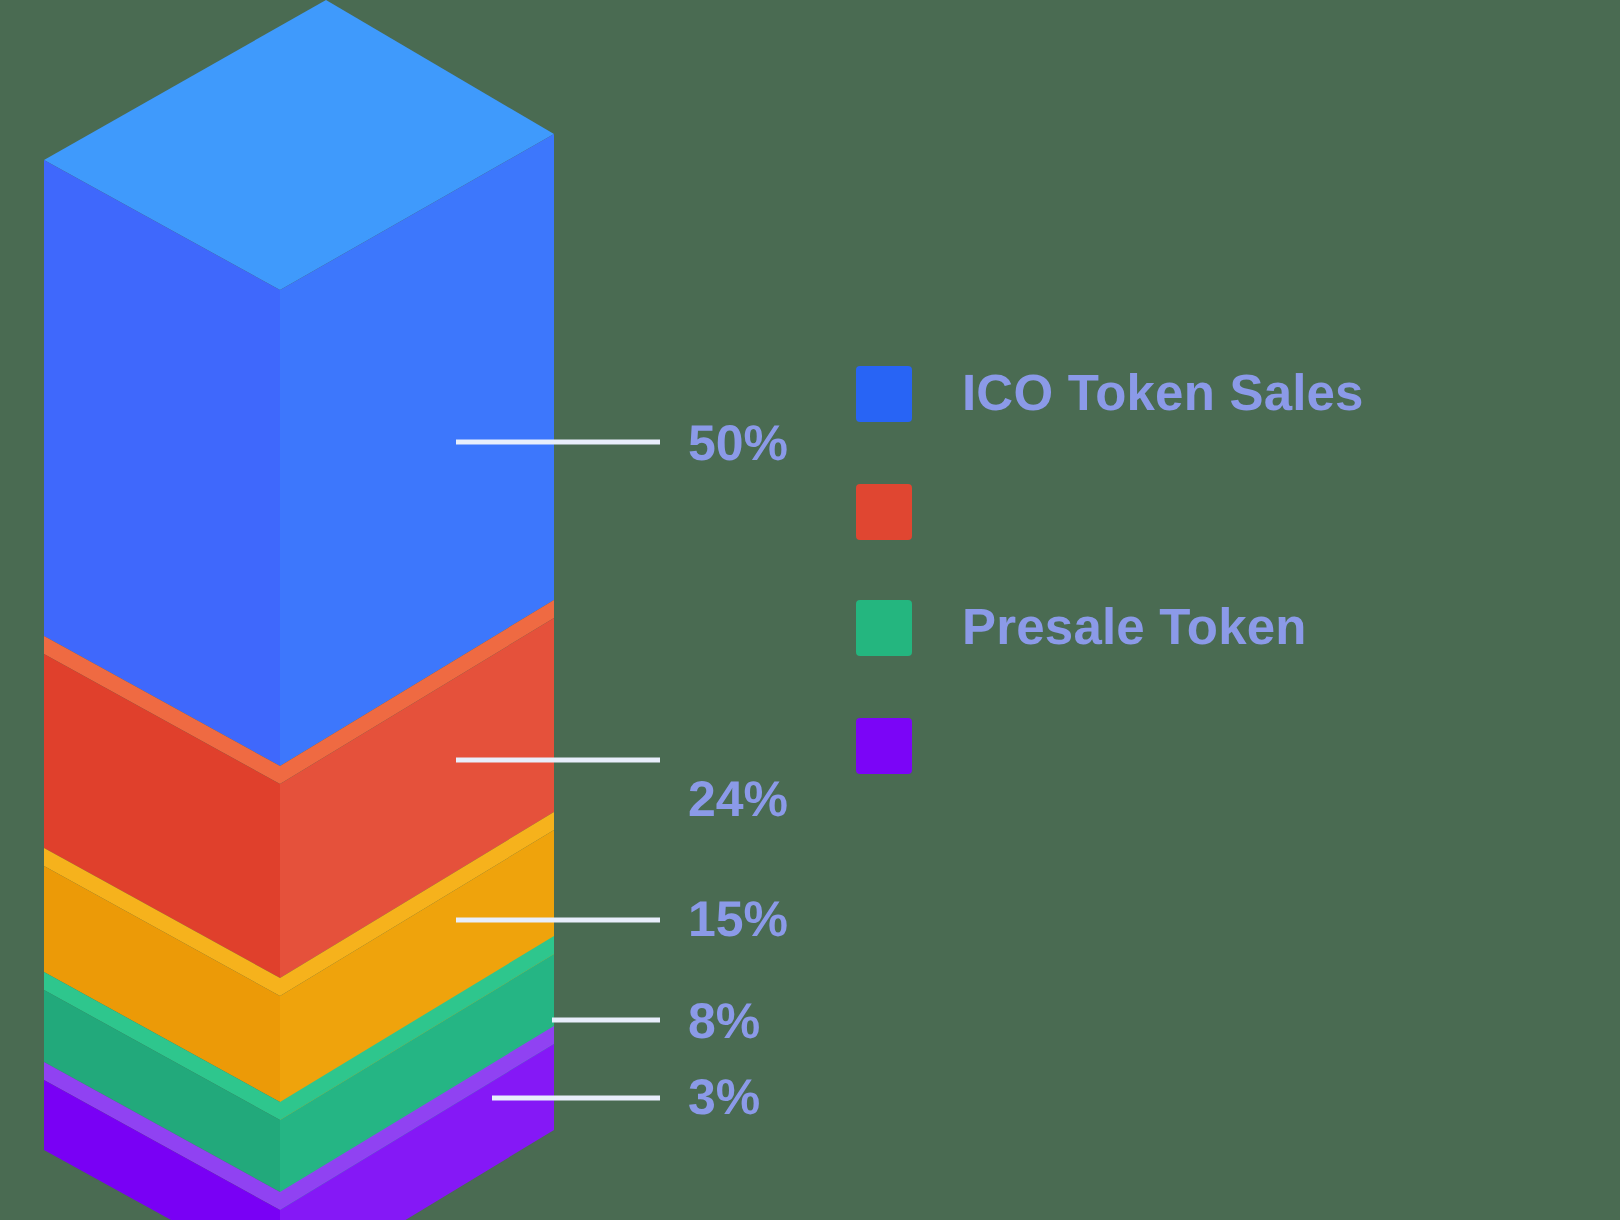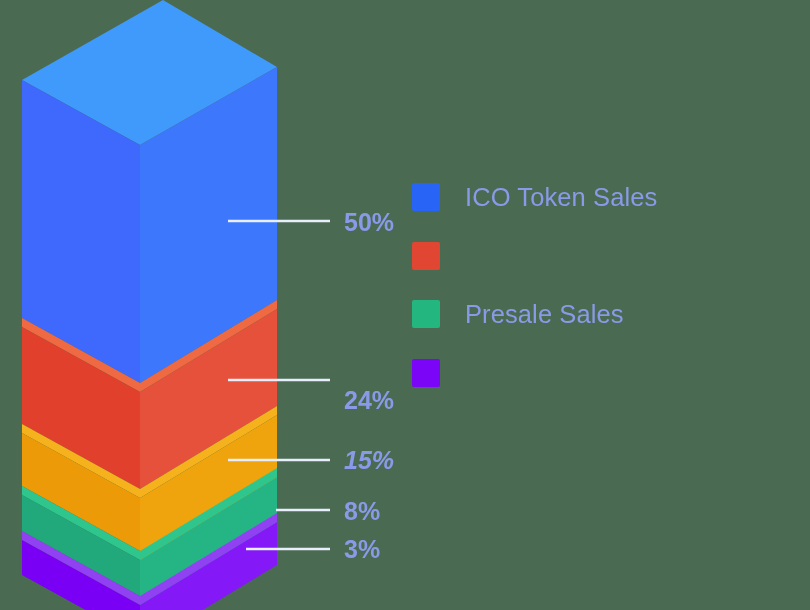--- a/index.html
+++ b/index.html
@@ -21,23 +21,24 @@
   }
   #iso-chart {
     position: absolute;
     left: 0;
     top: 0;
     width: 810px;
     height: 610px;
   }
   .legend {
     position: absolute;
-    left: 412px;
+    left: 428px;
     top: 168px;
     width: 380px;
+    font-weight: bold;
   }
   .legend-item {
     display: flex;
     align-items: center;
     height: 58.6px;
   }
   .legend-swatch {
     width: 28px;
     height: 28px;
     flex: 0 0 28px;
@@ -102,34 +103,34 @@
       <line x1="228" y1="221" x2="330" y2="221" stroke="#e8eefb" stroke-width="2.5"></line>
       <line x1="228" y1="380" x2="330" y2="380" stroke="#e8eefb" stroke-width="2.5"></line>
       <line x1="228" y1="460" x2="330" y2="460" stroke="#e8eefb" stroke-width="2.5"></line>
       <line x1="276" y1="510" x2="330" y2="510" stroke="#e8eefb" stroke-width="2.5"></line>
       <line x1="246" y1="549" x2="330" y2="549" stroke="#e8eefb" stroke-width="2.5"></line>
     </g>
   </svg>
 
   <div class="pct-label" style="left:344px; top:208px;">50%</div>
   <div class="pct-label" style="left:344px; top:386px;">24%</div>
-  <div class="pct-label" style="left:344px; top:446px;font-style:italic;">15%</div>
+  <div class="pct-label" style="left:344px; top:446px;">15%</div>
   <div class="pct-label" style="left:344px; top:497px;">8%</div>
   <div class="pct-label" style="left:344px; top:535px;">3%</div>
 
   <div class="legend">
     <div class="legend-item">
       <span class="legend-swatch" style="background:#2864f5"></span>
       <span class="legend-label">ICO Token Sales</span>
     </div>
     <div class="legend-item">
       <span class="legend-swatch" style="background:#e04631"></span>
     </div>
     <div class="legend-item">
       <span class="legend-swatch" style="background:#24b67f"></span>
-      <span class="legend-label">Presale Sales</span>
+      <span class="legend-label">Presale Token</span>
     </div>
     <div class="legend-item">
       <span class="legend-swatch" style="background:#7b05f7"></span>
     </div>
   </div>
 
 </div>
 
 </body></html>

